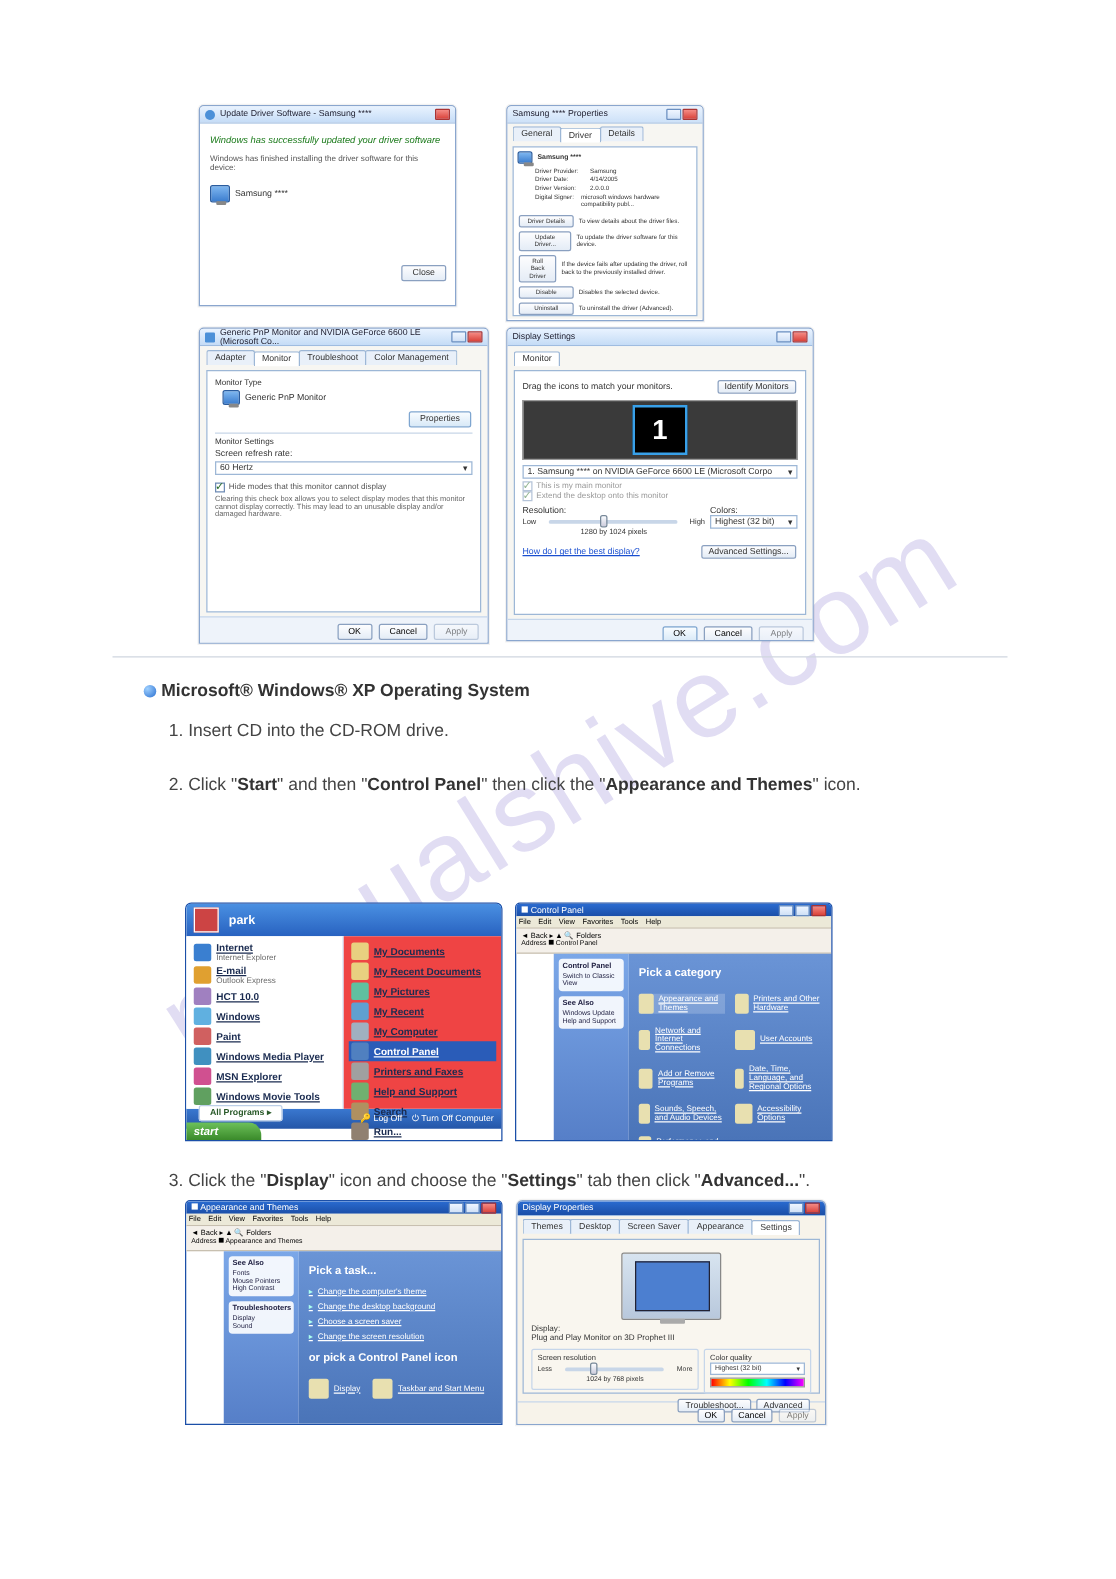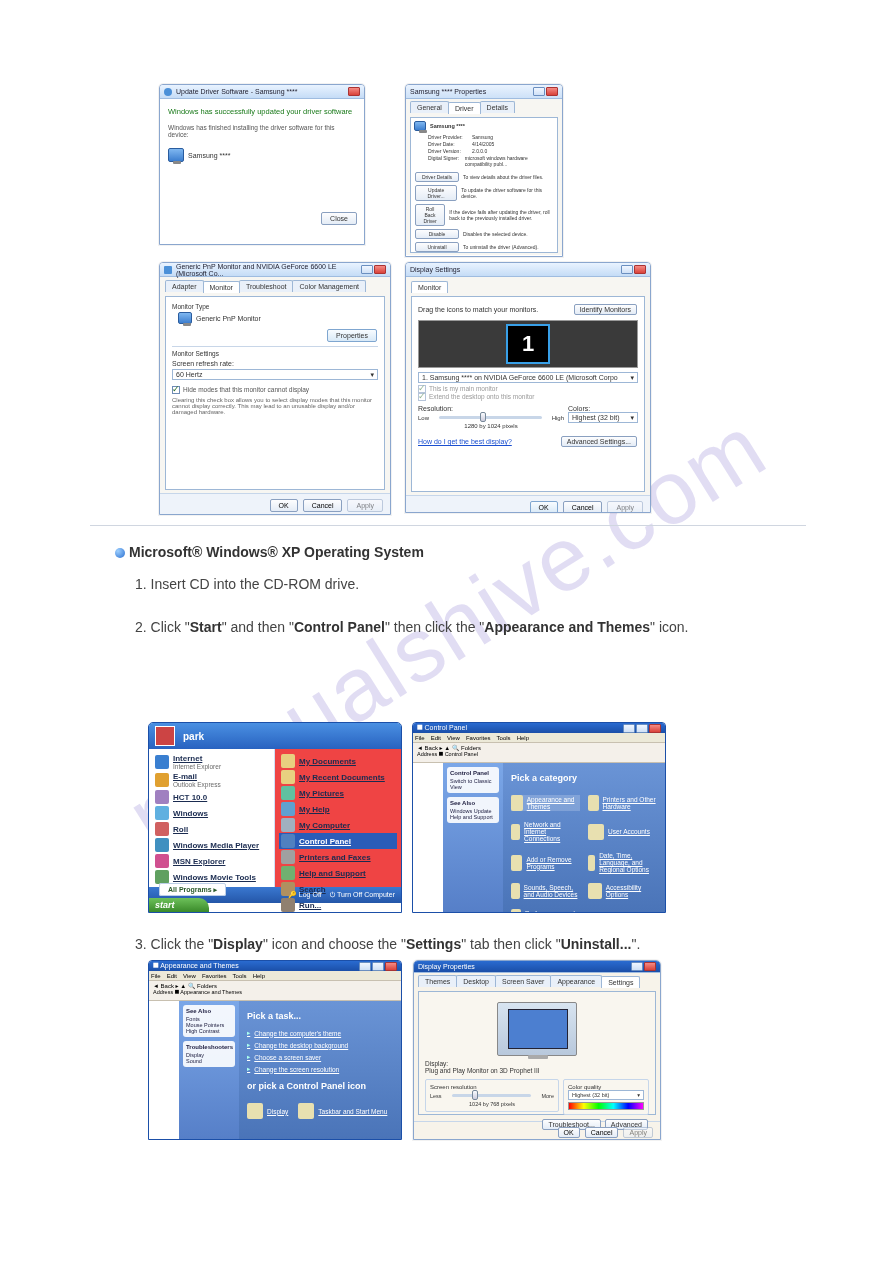--- a/index.html
+++ b/index.html
@@ -87,21 +87,21 @@
 
   <div class="win" style="left:159px; top:84px; width:206px; height:161px;">
     <div class="title">
       <span class="row">
         <span style="width:8px;height:8px;border-radius:50%;background:#4b90d8;">&nbsp;</span>
         <span>Update Driver Software - Samsung ****</span>
       </span>
       <span class="ctl x"></span>
     </div>
     <div class="body" style="height:131px; position:relative; background:#fff;">
-      <div style="color:#1a7a1a; font-size:7.5px; margin-bottom:8px;">Windows has successfully updated your driver software</div>
+      <div style="color:#1a7a1a; font-size:7.5px; margin-bottom:8px;font-style:italic;">Windows has successfully updated your driver software</div>
       <div style="font-size:6.5px; color:#555;">Windows has finished installing the driver software for this device:</div>
       <div class="row" style="margin-top:10px;">
         <div class="icon-mon"></div>
         <span>Samsung ****</span>
       </div>
       <div style="position:absolute; bottom:4px; right:6px;">
         <span class="btn">Close</span>
       </div>
     </div>
   </div>
@@ -303,21 +303,21 @@
           <div class="xpi">
             <span class="ic" style="background:#a080c0"></span>
             <span><b>HCT 10.0</b></span>
           </div>
           <div class="xpi">
             <span class="ic" style="background:#60b0e0"></span>
             <span><b>Windows</b></span>
           </div>
           <div class="xpi">
             <span class="ic" style="background:#d06060"></span>
-            <span><b>Roll</b></span>
+            <span><b>Paint</b></span>
           </div>
           <div class="xpi">
             <span class="ic" style="background:#4090c0"></span>
             <span><b>Windows Media Player</b></span>
           </div>
           <div class="xpi">
             <span class="ic" style="background:#d05090"></span>
             <span><b>MSN Explorer</b></span>
           </div>
           <div class="xpi">
@@ -333,21 +333,21 @@
           <div class="xpi">
             <span class="ic" style="background:#e8d080"></span>
             <b style="">My Recent Documents</b>
           </div>
           <div class="xpi">
             <span class="ic" style="background:#60c0a0"></span>
             <b style="">My Pictures</b>
           </div>
           <div class="xpi">
             <span class="ic" style="background:#60a0d0"></span>
-            <b style="">My Help</b>
+            <b style="">My Recent</b>
           </div>
           <div class="xpi">
             <span class="ic" style="background:#a0b0c0"></span>
             <b style="">My Computer</b>
           </div>
           <div class="xpi" style="background: rgb(42, 92, 184); color: rgb(255, 255, 255);">
             <span class="ic" style="background:#5080c0"></span>
             <b style="color:#fff">Control Panel</b>
           </div>
           <div class="xpi">
@@ -450,21 +450,21 @@
               <span class="cpic"></span>
               <span>Performance and Maintenance</span>
             </div>
           </div>
       </div>
     </div>
   </div>
 
   <div class="txt" style="left:135px; top:935px; width:600px;">
     <span>
-      <span>3. Click the "</span><b>Display</b><span>" icon and choose the "</span><b>Settings</b><span>" tab then click "</span><b>Uninstall...</b><span>".</span>
+      <span>3. Click the "</span><b>Display</b><span>" icon and choose the "</span><b>Settings</b><span>" tab then click "</span><b>Advanced...</b><span>".</span>
     </span>
   </div>
 
   <div class="xpcp" style="left:148px; top:960px; width:254px; height:180px;">
     <div class="xptitle">
         <span>⯀ <span>Appearance and Themes</span></span>
         <span class="ctlbtns">
           <span class="ctl"></span>
           <span class="ctl"></span>
           <span class="ctl x"></span>

